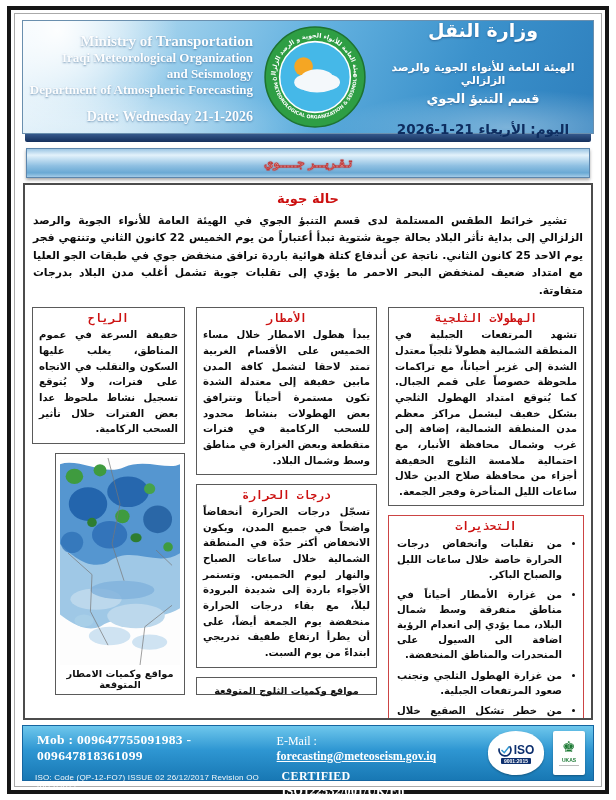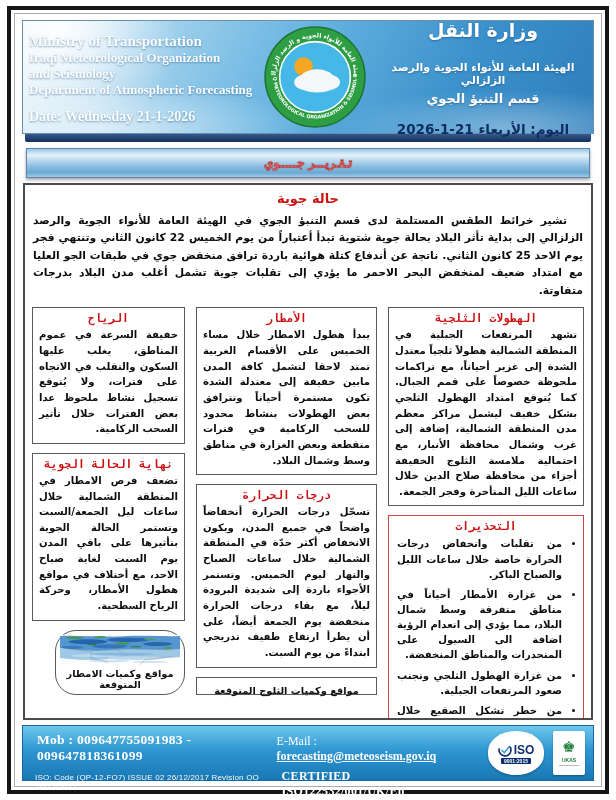--- a/index.html
+++ b/index.html
@@ -11,21 +11,21 @@
   
   .header {
     height:114px; position:relative; display:flex; align-items:center;
     background:
       radial-gradient(circle at 6% 8%, rgba(255,255,255,.95), rgba(255,255,255,0) 22%),
       radial-gradient(ellipse at 15% 96%, rgba(255,255,255,.55), rgba(255,255,255,0) 30%),
       radial-gradient(ellipse at 85% 95%, rgba(255,255,255,.35), rgba(255,255,255,0) 25%),
       linear-gradient(115deg,#eaf5fc 0%,#a9d5ee 20%,#64b2e0 48%,#3b91cb 75%,#2e7fbd 100%);
     border:1px solid #6a8fae;
   }
-  .hdr-left { width:232px; text-align:left; padding:4px 2px 0 6px;
+  .hdr-left { width:232px; text-align:right; padding:4px 2px 0 6px;
     font-family:"Liberation Serif",serif; font-weight:bold; color:#fcfdfe;
     text-shadow:0 1px 2px rgba(30,80,130,.55); }
   .hdr-left .l1 { font-size:15px; }
   .hdr-left .l2 { font-size:13px; }
   .hdr-left .l3 { font-size:13px; }
   .hdr-left .l4 { font-size:13px; }
   .hdr-left .date { font-size:14px; margin-top:11px; }
   .hdr-logo { width:108px; height:104px; margin:0 6px; flex:0 0 auto; }
   .hdr-right { flex:1; text-align:center; direction:rtl; padding:2px 4px 0 2px;
     font-family:"DejaVu Sans",sans-serif; font-weight:bold; color:#ffffff;
@@ -73,21 +73,21 @@
   .box.warning { border:1.6px solid #cc4444; flex:1; margin-bottom:0; }
   .box.warning ul { margin:3px 2px 0 0; padding:0 13px 0 2px; }
   .box.warning li { font-family:"DejaVu Sans",sans-serif; font-weight:bold; font-size:10.1px;
     line-height:1.5; text-align:justify; color:#0c0c0c; margin-bottom:5px; }
 
   .map-fig { border:1.2px solid #5a5a5a; padding:4px 4px 2px; margin:0 0 1px;
     display:flex; flex-direction:column; flex:1; min-height:0; background:#fff; }
   .map-fig svg.map { flex:1; width:100%; min-height:0; display:block; }
   .map-fig figcaption { font-family:"DejaVu Sans",sans-serif; font-weight:bold; font-size:9.8px;
     text-align:center; color:#111; padding:3px 0 2px; }
-  .col-c .map-fig { width:85%;border-radius:21px; } 
+  .col-c .map-fig { width:85%; } 
 
   
   .footer { height:56px; position:relative; color:#fff; padding:6px 12px 4px;
     background:linear-gradient(180deg,#6ec7ec 0%,#2e96d2 45%,#1878b4 100%);
     border:1px solid #1565a0; }
   .f-row1 { display:flex; justify-content:space-between; align-items:flex-end; padding-left:2px; padding-right:120px; }
   .f-mob { font-family:"Liberation Serif",serif; font-weight:bold; font-size:13.5px; letter-spacing:.3px; }
   .f-email { font-family:"Liberation Serif",serif; font-size:12px; }
   .f-email a { color:#ffffff; text-decoration:underline; font-weight:bold; }
   .f-row2 { display:flex; justify-content:space-between; align-items:baseline; margin-top:5px; padding-right:120px; }
@@ -234,24 +234,20 @@
             </svg>
             <figcaption>مواقع وكميات الثلوج المتوقعة</figcaption>
           </figure>
         </div>
 
         <div class="col col-c">
           <section class="box">
             <h3>الرياح</h3>
             <p>خفيفة السرعة في عموم المناطق، يغلب عليها السكون والتقلب في الاتجاه على فترات، ولا يُتوقع تسجيل نشاط ملحوظ عدا بعض الفترات خلال تأثير السحب الركامية.</p>
           </section>
-          <section class="box">
-            <h3>نهاية الحالة الجوية</h3>
-            <p>تضعف فرص الامطار في المنطقة الشمالية خلال ساعات ليل الجمعة/السبت وتستمر الحالة الجوية بتأثيرها على باقي المدن يوم السبت لغاية صباح الاحد، مع أختلاف في مواقع هطول الأمطار، وحركة الرياح السطحية.</p>
-          </section>
           <figure class="map-fig">
             <svg class="map" viewBox="0 0 150 135" preserveAspectRatio="none">
               <rect width="150" height="135" fill="#fdfdfd"></rect>
               <path d="M0,18 C30,8 60,26 90,18 C115,12 140,22 150,15 L150,98 C120,108 80,100 50,110 C30,114 10,106 0,102 Z" fill="#9fc8e6"></path>
               <path d="M0,4 C25,0 55,12 80,6 C105,0 135,8 150,4 L150,62 C120,72 90,56 60,68 C35,74 12,62 0,56 Z" fill="#5596d0"></path>
               <g>
                 <ellipse cx="35" cy="30" rx="24" ry="11" fill="#1e5fa8" opacity="0.9"></ellipse>
                 <ellipse cx="85" cy="22" rx="26" ry="10" fill="#1e5fa8" opacity="0.85"></ellipse>
                 <ellipse cx="122" cy="40" rx="18" ry="9" fill="#235fa0" opacity="0.85"></ellipse>
                 <ellipse cx="62" cy="50" rx="22" ry="9" fill="#2a6cb4" opacity="0.8"></ellipse>

